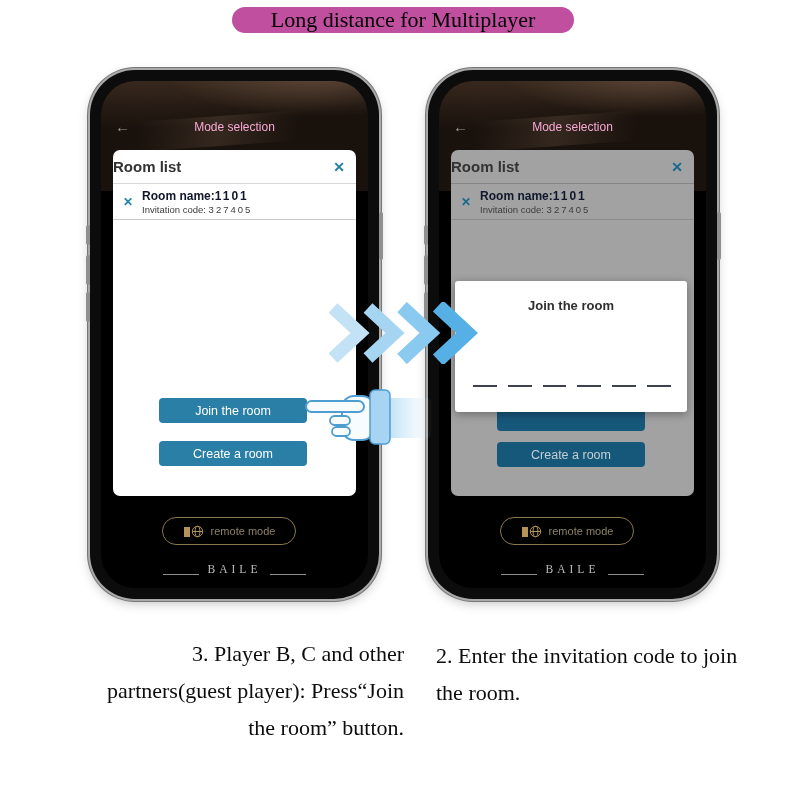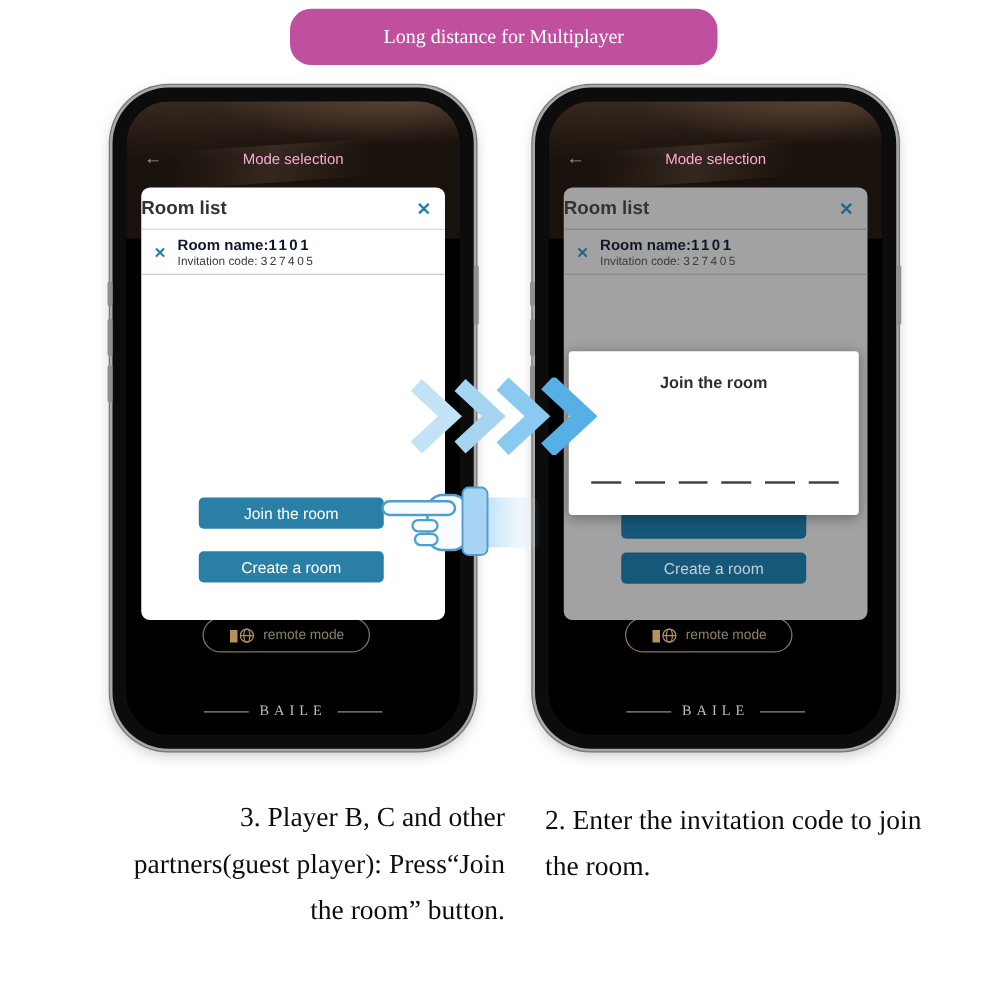--- a/index.html
+++ b/index.html
@@ -1,21 +1,21 @@
 <!DOCTYPE html>
 <html><head>
 <meta charset="utf-8">
 <style>
   * { margin:0; padding:0; box-sizing:border-box; }
   html,body { width:800px; height:800px; background:#fff; font-family:"Liberation Sans", sans-serif; position:relative; overflow:hidden; }
 
   
-  .banner { position:absolute; left:232px; top:7px; width:342px; height:45px;
+  .banner { position:absolute; left:232px; top:7px; width:342px; height:26px;
     background:#c04f9f; border-radius:17px; display:flex; align-items:center; justify-content:center;
-    color:#ffffff; font-family:"Liberation Serif", serif; font-size:16px; }
+    color:#000000; font-family:"Liberation Serif", serif; font-size:22px; }
 
   
   .phone { position:absolute; top:70px; width:289px; height:529px;
     background:#0c0c0c; border-radius:45px;
     box-shadow:0 0 0 2px #aaaaaa, 0 0 0 3px #777, 0 4px 12px rgba(0,0,0,.25); }
   .phone-1 { left:90px; }
   .phone-2 { left:428px; }
   .side-btn { position:absolute; background:#8f8f8f; border-radius:2px; }
   .sb-l1 { left:-4px; top:155px; width:4px; height:20px; }
   .sb-l2 { left:-4px; top:185px; width:4px; height:30px; }
@@ -64,24 +64,24 @@
 
   
   .modal { position:absolute; left:16px; top:200px; width:232px; height:131px;
     background:#fff; border-radius:3px; z-index:3; box-shadow:0 2px 10px rgba(0,0,0,.35); }
   .modal-title { text-align:center; margin-top:17px; font-size:13px; color:#2f2f2f; font-weight:600; }
   .modal-prompt { margin:24px 0 0 18px; font-size:10.5px; color:#2f2f2f; font-weight:600; }
   .slots { position:absolute; left:18px; top:96px; width:198px; display:flex; gap:11px; }
   .slot { flex:1; height:10px; border-bottom:2.5px solid #3d424d; }
 
   
-  .remote-pill { position:absolute; left:61px; top:413px; width:134px; height:28px; z-index:1;
+  .remote-pill { position:absolute; left:61px; top:436px; width:134px; height:28px; z-index:1;
     border:1px solid #8a7750; border-radius:16px; display:flex; align-items:center; justify-content:center; gap:6px; }
   .remote-label { font-size:11px; color:#8d8268; }
-  .brand-row { position:absolute; left:0; top:482px; width:100%; display:flex; align-items:center; justify-content:center; gap:9px; }
+  .brand-row { position:absolute; left:0; top:482px; width:100%; display:flex; align-items:flex-end; justify-content:center; gap:9px; }
   .brand-line { width:36px; height:1px; background:#8f8f8f; }
   .brand-text { font-family:"Liberation Serif", serif; font-size:11.5px; letter-spacing:4px; color:#bdbdbd; }
 
   
   .chevrons { position:absolute; left:326px; top:302px; z-index:50; }
   .hand { position:absolute; left:304px; top:384px; z-index:60; }
 
   
   .caption { position:absolute; font-family:"Liberation Serif", serif; font-size:22px; line-height:1.68; color:#0d0d0d; }
   .caption-3 { left:102px; top:636px; width:302px;text-align:right; }

